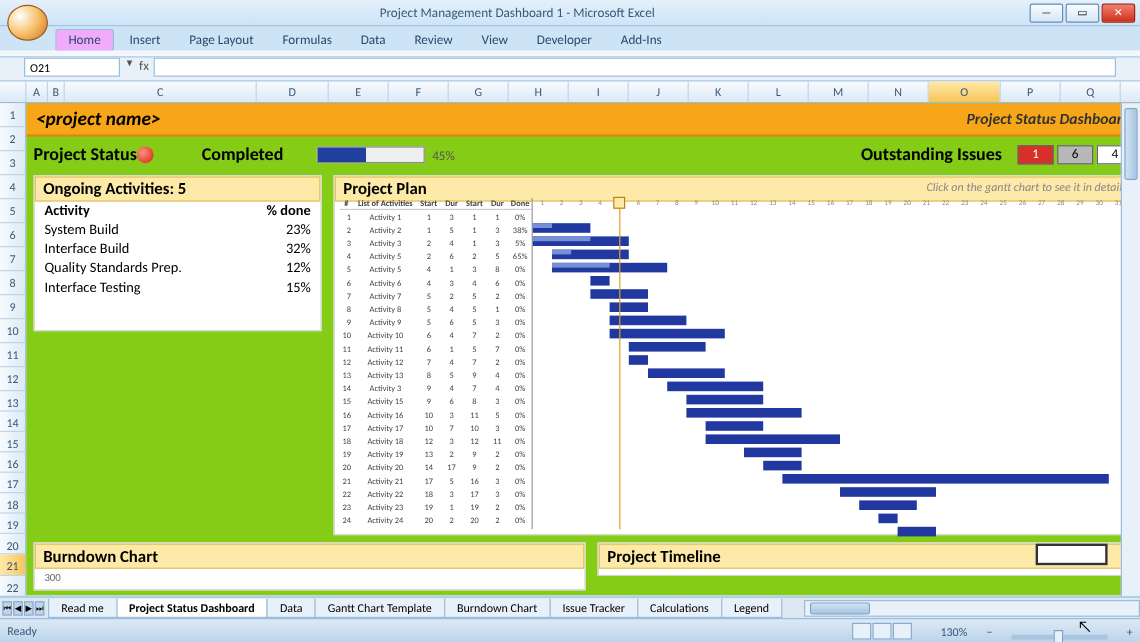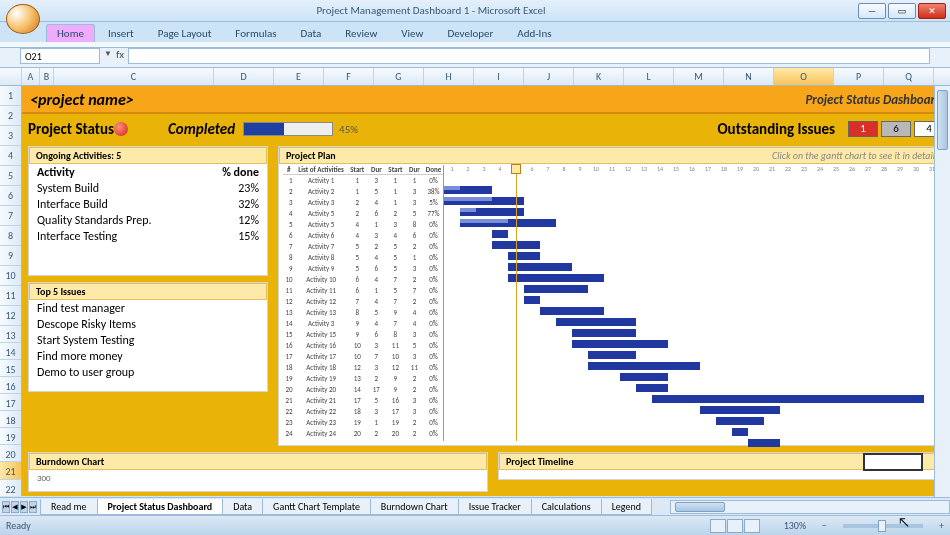--- a/index.html
+++ b/index.html
@@ -27,40 +27,40 @@
 .col-h.a { width: 18px; } .col-h.b { width: 14px; }
 .col-h.c { width: 160px; } .col-h.d { width: 60px; }
 .col-h.e,.col-h.f,.col-h.g,.col-h.h,.col-h.i,.col-h.j,.col-h.k,.col-h.l,.col-h.m,.col-h.n,.col-h.p,.col-h.q { width: 50px; }
 .col-h.o { width: 60px; background: linear-gradient(#ffe9a8,#f7c45a); }
 
 .grid-area { display: flex; height: 410px; }
 .row-headers { width: 22px; background: linear-gradient(90deg,#f7fbff,#dce9f5); border-right: 1px solid #9bbcda; }
 .row-h { height: 20px; border-bottom: 1px solid #c0d4e8; text-align: center; font-size: 10px; color: #3a5a7a; line-height: 20px; }
 .row-h.r21 { background: linear-gradient(90deg,#ffe9a8,#f7c45a); height: 18px; }
 
-.sheet { flex: 1; background: #eab308; position: relative; overflow: hidden; }
+.sheet { flex: 1; background: #84cc16; position: relative; overflow: hidden; }
 .proj-header { position: absolute; top: 0; left: 0; right: 0; height: 28px; background: #f7a61a; display: flex; align-items: center; padding: 0 8px; border-bottom: 2px solid #d68a10; }
 .proj-header h1 { font-size: 16px; font-weight: bold; font-style: italic; color: #000; }
 .proj-header .subtitle { margin-left: auto; font-style: italic; font-weight: bold; font-size: 13px; color: #333; }
 
 .status-row { position: absolute; top: 32px; left: 6px; right: 6px; height: 22px; display: flex; align-items: center; }
 .status-row .ps { font-size: 15px; font-weight: bold; }
 .status-dot { width: 14px; height: 14px; border-radius: 50%; background: radial-gradient(circle at 35% 35%,#ff9080,#d02010); margin-right: 40px; }
-.status-row .comp { font-size: 15px; font-weight: bold; margin-right: 8px; font-style: italic; }
+.status-row .comp { font-size: 15px; font-weight: bold; margin-right: 28px; }
 .progress { width: 90px; height: 14px; border: 1px solid #888; background: #eee; position: relative; }
 .progress .fill { height: 100%; background: #2040a0; }
 .status-row .pct { font-size: 11px; color: #555; margin-left: 6px; }
 .status-row .oi { font-size: 15px; font-weight: bold; margin-left: auto; margin-right: 10px; }
 .issue-box { width: 30px; height: 16px; border: 1px solid #666; text-align: center; line-height: 14px; font-size: 11px; margin-left: 3px; }
 .issue-box.red { background: #d83028; color: #fff; }
 .issue-box.grey { background: #b8b8b8; }
 .issue-box.white { background: #fff; }
 
 .panel { position: absolute; background: #fff; border: 1px solid #d4d4d4; }
-.panel-head { background: #fde9a8; border: 1px solid #e0c060; padding: 1px 6px; font-size: 10px; font-weight: bold; }
+.panel-head { background: #fde9a8; border: 1px solid #e0c060; padding: 1px 6px; font-size: 14px; font-weight: bold; }
 
 .ongoing { top: 60px; left: 6px; width: 240px; height: 130px; }
 .act-row { display: flex; justify-content: space-between; padding: 1px 8px; font-size: 12px; }
 .act-row.head { font-weight: bold; }
 
 .issues { top: 196px; left: 6px; width: 240px; height: 110px; }
 .issue-item { padding: 1px 8px; font-size: 12px; }
 
 .plan { top: 60px; left: 256px; right: 6px; height: 300px; }
 .plan-hint { position: absolute; right: 8px; top: 2px; font-size: 10px; font-style: italic; color: #888; }
@@ -85,21 +85,21 @@
 
 .sheet-tabs { position: absolute; bottom: 20px; left: 0; right: 0; height: 18px; background: #dce9f5; display: flex; align-items: center; border-top: 1px solid #9bbcda; padding-left: 40px; }
 .tab-nav { position: absolute; left: 2px; display: flex; gap: 1px; }
 .tab-nav span { width: 8px; height: 12px; background: #c0d4e8; border: 1px solid #8aabcc; font-size: 7px; text-align: center; cursor: pointer;}
 .sheet-tab { padding: 1px 10px; font-size: 10px; background: #e8f1fa; border: 1px solid #9bbcda; border-top: none; margin-right: -1px; cursor: pointer; }
 .sheet-tab.active { background: #fff; font-weight: bold; }
 .hscroll { margin-left: auto; width: 280px; height: 14px; background: #e8f1fa; border: 1px solid #9bbcda; position: relative; }
 .hscroll .thumb { position: absolute; left: 4px; top: 1px; width: 50px; height: 10px; background: linear-gradient(#d0e2f2,#a8c5e0); border: 1px solid #7ba2c8; border-radius: 2px; }
 
 .statusbar { position: absolute; bottom: 0; left: 0; right: 0; height: 20px; background: linear-gradient(#dce9f5,#bcd4ea); display: flex; align-items: center; padding: 0 6px; border-top: 1px solid #9bbcda; font-size: 10px; color: #3a5a7a; }
-.statusbar .zoom { margin-left: auto; display: flex; align-items: center; gap: 16px; }
+.statusbar .zoom { margin-left: auto; display: flex; align-items: flex-end; gap: 16px; }
 .view-btns { display: flex; gap: 1px; margin-right: 8px; }
 .view-btns span { width: 16px; height: 14px; border: 1px solid #8aabcc; background: #e8f1fa; cursor: pointer;}
 .slider { width: 80px; height: 4px; background: #a8c5e0; position: relative; }
 .slider .th { position: absolute; top: -4px; left: 35px; width: 8px; height: 12px; background: #e8f1fa; border: 1px solid #7ba2c8; }
 .cursor-arrow { position: absolute; bottom: 4px; right: 40px; font-size: 14px; color: #000; pointer-events: none; }
 .vscroll { position: absolute; right: 0; top: 86px; bottom: 38px; width: 16px; background: #e8f1fa; border-left: 1px solid #9bbcda; }
 .vscroll .thumb { position: absolute; top: 4px; left: 2px; right: 2px; height: 60px; background: linear-gradient(90deg,#d0e2f2,#a8c5e0); border: 1px solid #7ba2c8; border-radius: 2px; }
 </style>
 </head>
 <body>
@@ -220,30 +220,20 @@
             <span>Quality Standards Prep.</span>
             <span>12%</span>
           </div>
           <div class="act-row">
             <span>Interface Testing</span>
             <span>15%</span>
           </div>
         </div>
     </div>
 
-    <div class="panel issues">
-      <div class="panel-head">Top 5 Issues</div>
-      <div id="issues-list">
-          <div class="issue-item">Find test manager</div>
-          <div class="issue-item">Descope Risky Items</div>
-          <div class="issue-item">Start System Testing</div>
-          <div class="issue-item">Find more money</div>
-          <div class="issue-item">Demo to user group</div>
-        </div>
-    </div>
 
     <div class="panel plan">
       <div class="panel-head">Project Plan</div>
       <span class="plan-hint">Click on the gantt chart to see it in detail</span>
       <div class="gantt-wrap">
         <div class="gantt-left">
           <div class="gantt-left-head" id="gantt-head">
               <span>#</span>
               <span>List of Activities</span>
               <span>Start</span>
@@ -280,21 +270,21 @@
                 <span>3</span>
                 <span>5%</span>
               </div>
               <div class="gantt-lrow">
                 <span>4</span>
                 <span>Activity 5</span>
                 <span>2</span>
                 <span>6</span>
                 <span>2</span>
                 <span>5</span>
-                <span>77%</span>
+                <span>65%</span>
               </div>
               <div class="gantt-lrow">
                 <span>5</span>
                 <span>Activity 5</span>
                 <span>4</span>
                 <span>1</span>
                 <span>3</span>
                 <span>8</span>
                 <span>0%</span>
               </div>

